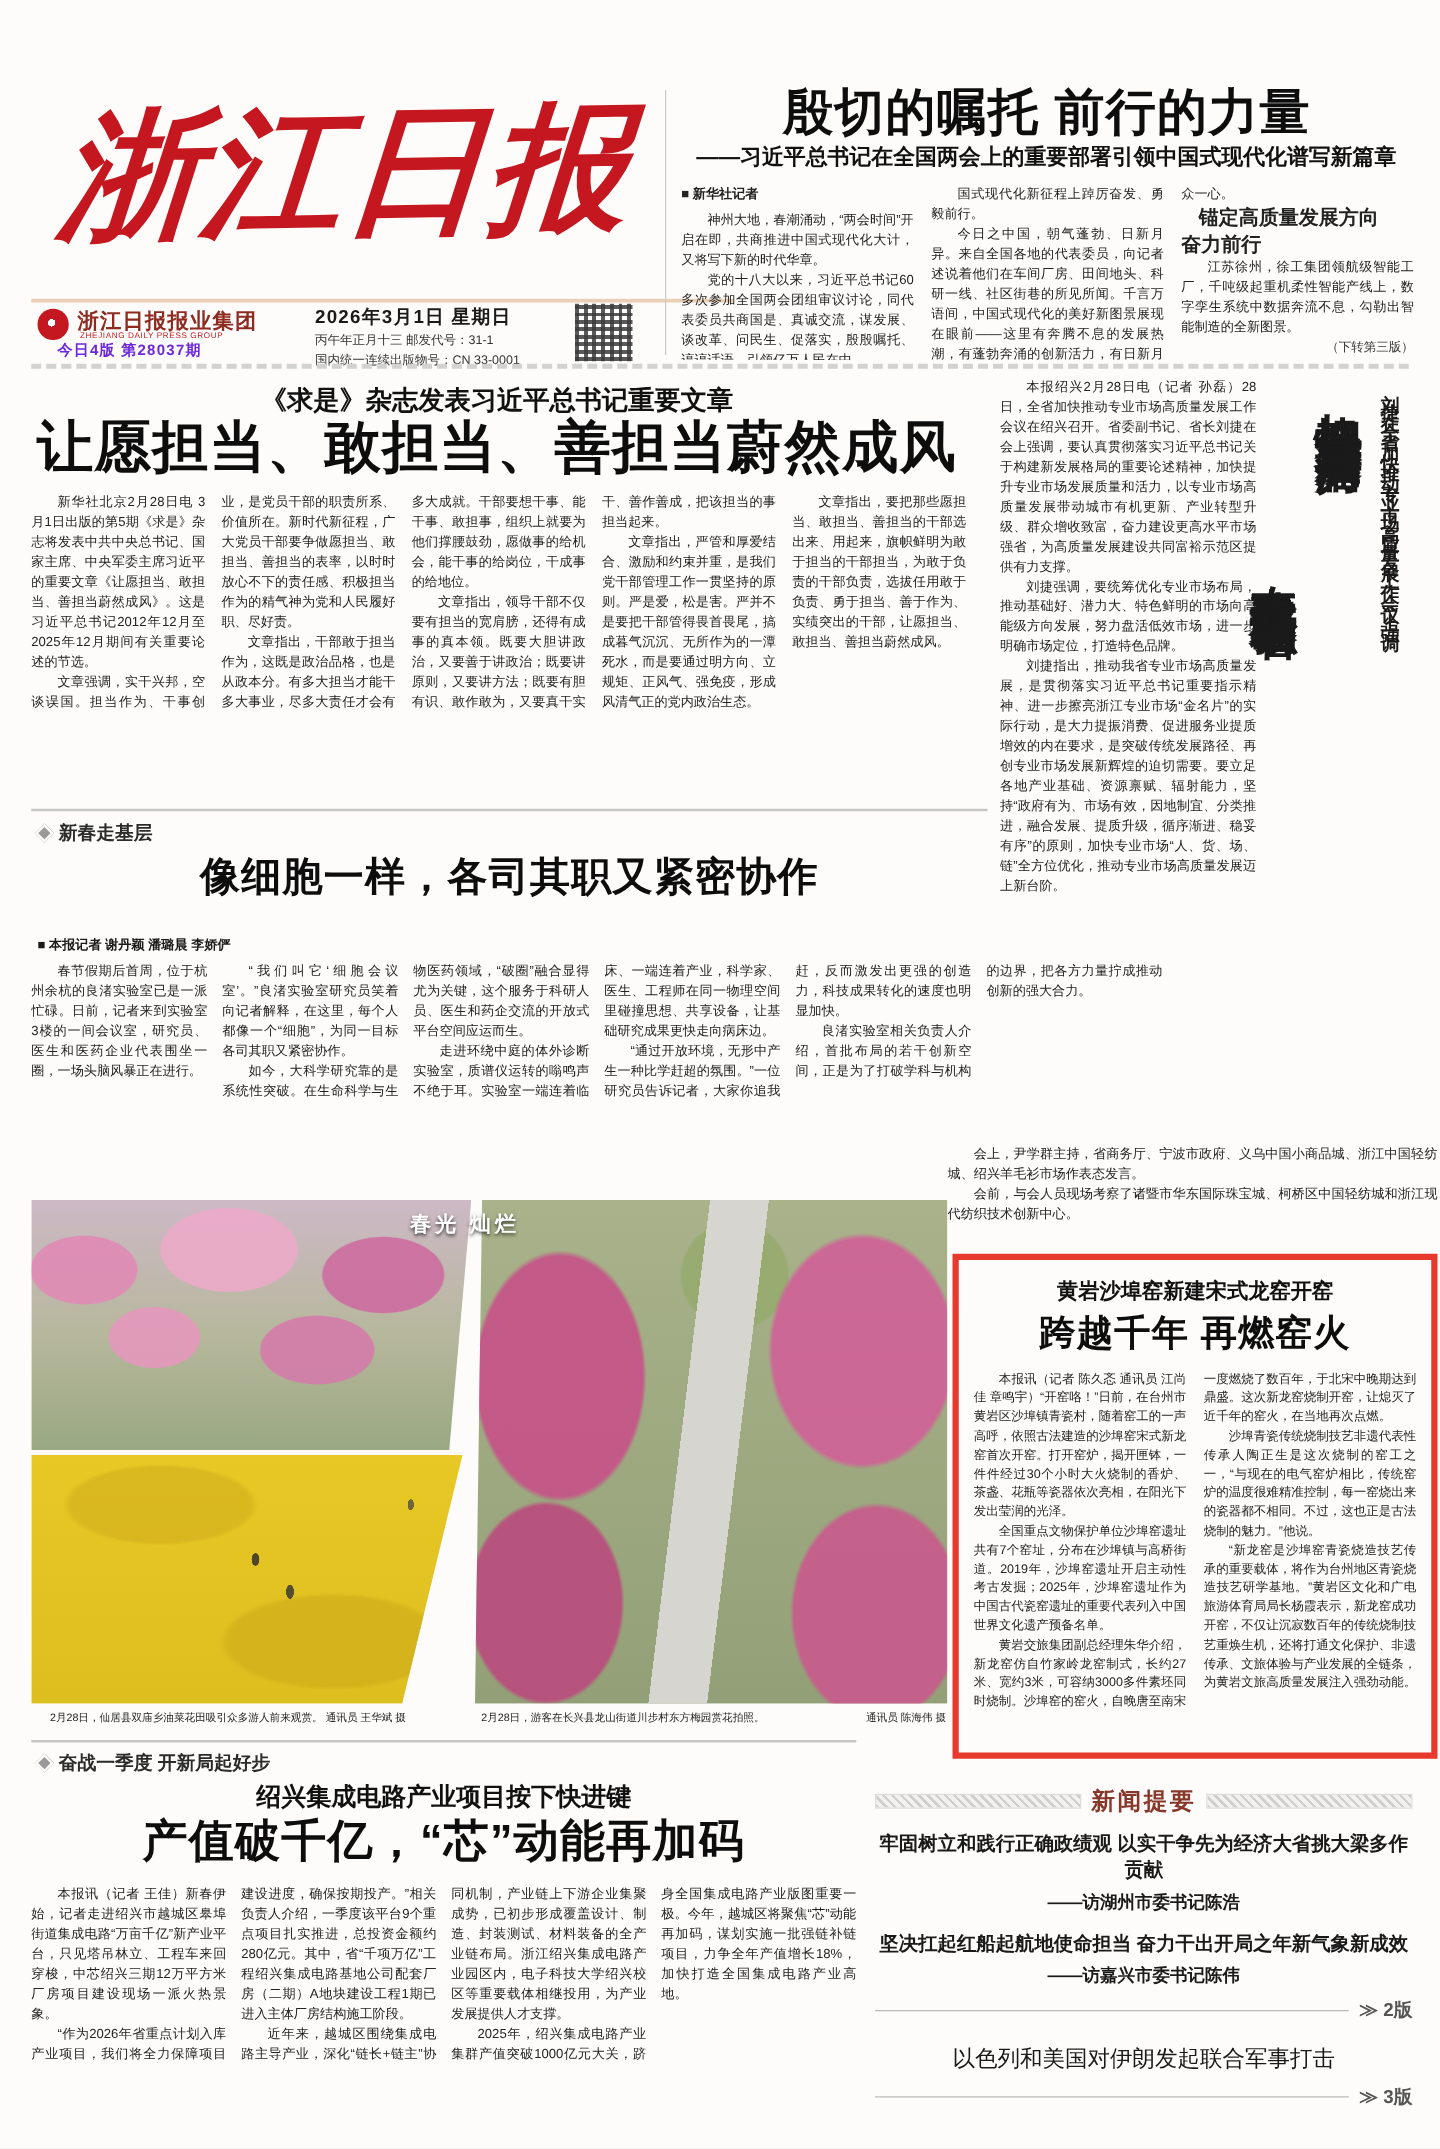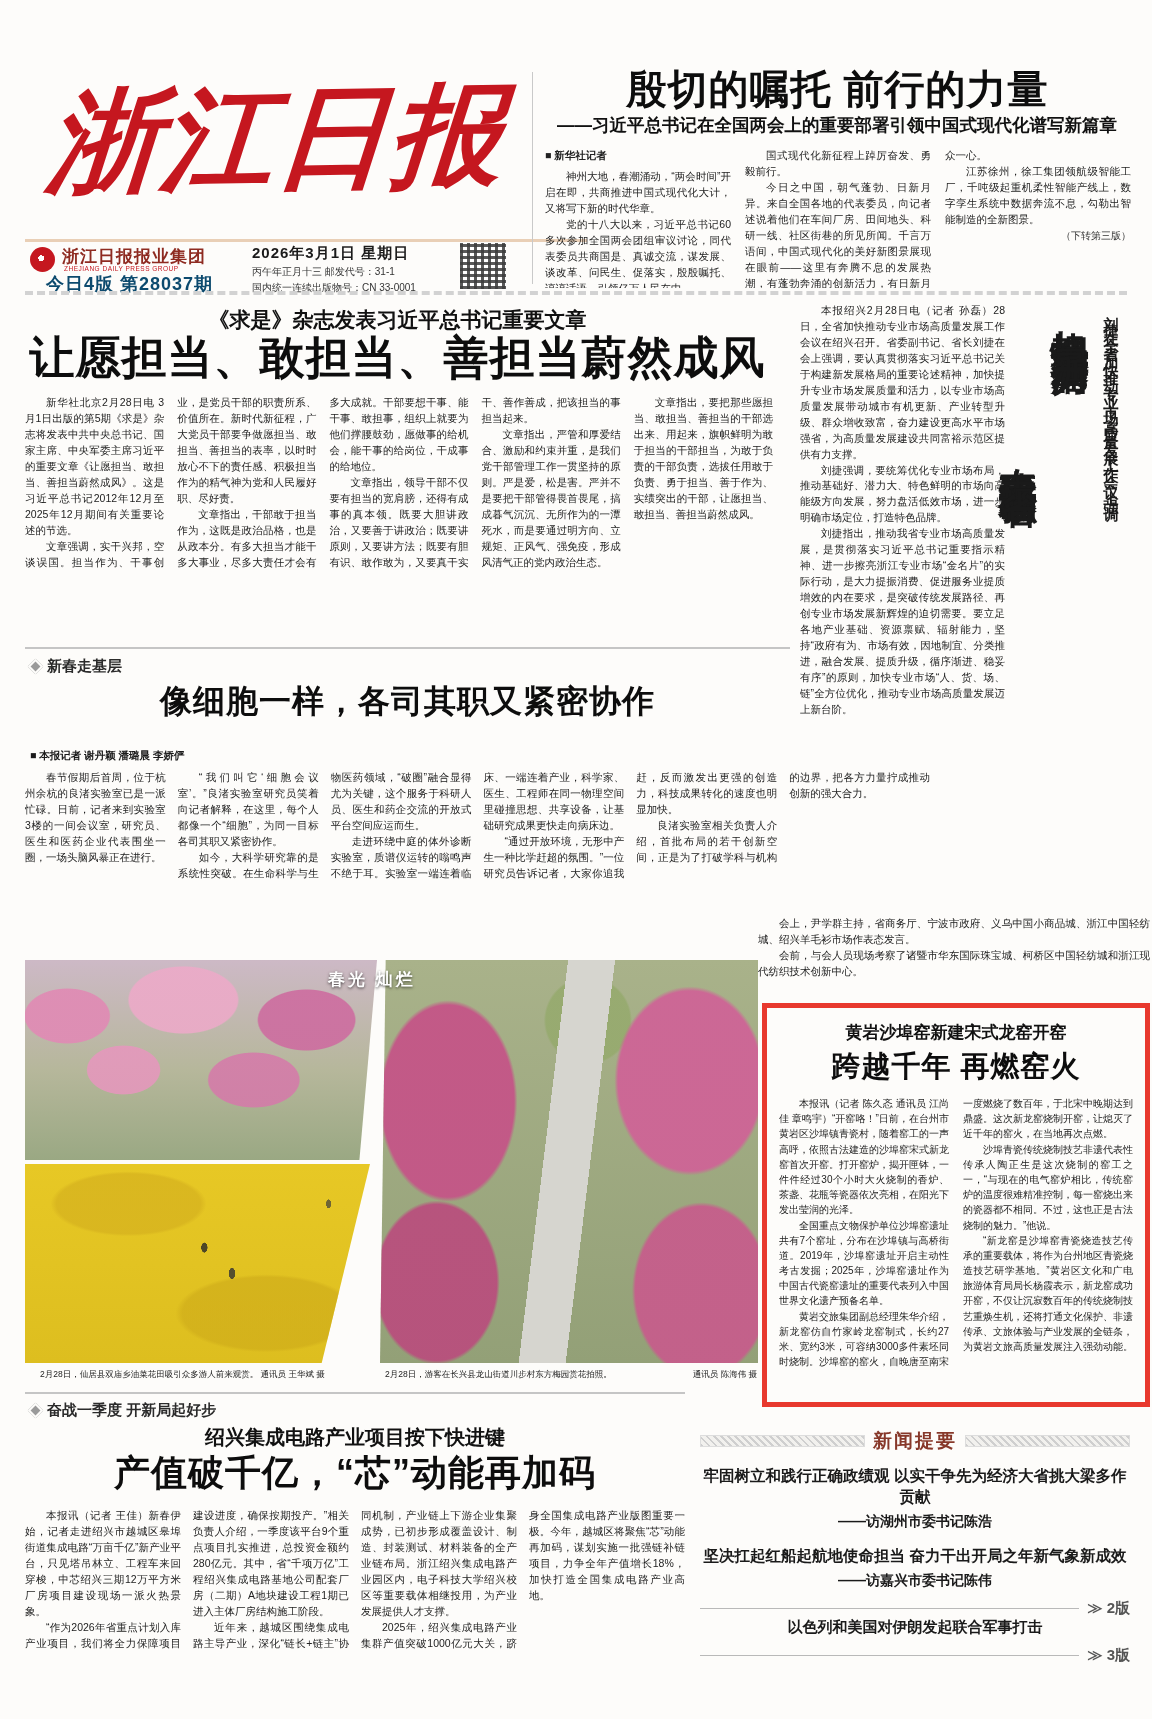--- a/index.html
+++ b/index.html
@@ -22,21 +22,21 @@
     transform:skewX(-5deg) rotate(-1deg); font-style:italic; letter-spacing:2px;
     font-family:"DejaVu Serif", serif;
   }
   #masthead-rule { left:25px; top:239px; width:562px; border-top:3px solid #e9cfb6; }
   #publisher-logo {
     left:30px; top:247px; width:25px; height:25px; border-radius:50%;
     background:radial-gradient(circle at 45% 45%, #ffffff 0 3px, #c5171f 3px 12px);
   }
   #group-name { left:62px; top:245px; font-size:17px; font-weight:900; color:#8e2b21; letter-spacing:1px; }
   #group-name-en { left:64px; top:265px; font-size:6.5px; color:#c5171f; letter-spacing:.5px; }
-  #edition-info { left:46px; top:272px; font-size:18px; color:#0c4a6e; font-weight:bold; letter-spacing:1px; }
+  #edition-info { left:46px; top:272px; font-size:12px; color:#6d28d9; font-weight:bold; letter-spacing:1px; }
   #date-block { left:252px; top:244px; width:205px; }
   #date-line1 { font-size:15px; font-weight:bold; letter-spacing:1px; }
   #date-line2, #date-line3 { font-size:10px; color:#333; margin-top:2px; }
   #qr-code {
     left:460px; top:243px; width:46px; height:46px; background-color:#fff;
     background-image:
       repeating-linear-gradient(0deg, rgba(60,60,60,.85) 0 3px, transparent 3px 6px),
       repeating-linear-gradient(90deg, rgba(60,60,60,.85) 0 3px, transparent 3px 7px);
   }
   #header-vrule { left:532px; top:72px; height:212px; border-left:1px solid #c9c9c9; }
@@ -126,21 +126,21 @@
   .hatch { flex:1; height:12px;
     background:repeating-linear-gradient(45deg,#cfcfcf 0 2px,#f2f1ee 2px 5px);
     border:1px solid #ddd; }
   #digest-title { font-size:19px; font-weight:900; color:#87382a; letter-spacing:2px; white-space:nowrap; }
   .digest-h { font-size:15.5px; font-weight:900; line-height:1.35; }
   .digest-sub { font-size:14px; font-weight:bold; margin-top:5px; }
   .digest-rule { display:flex; align-items:center; gap:8px; margin-top:9px; }
   .digest-rule .line { flex:1; border-top:1px solid #b9b9b9; }
   .page-ref { font-size:15px; color:#555; font-weight:bold; white-space:nowrap; }
   #digest-i1h { margin-top:12px; } #digest-i2h { margin-top:15px; }
-  #digest-i3k { font-size:15px; font-weight:bold; }
+  #digest-i3k { margin-top:17px; font-size:18px; font-weight:normal; }
   #digest-i3h { font-size:23px; font-weight:900; margin-top:4px; letter-spacing:1px; }
 </style>
 </head>
 <body>
 
 <div id="page">
 
   <div id="masthead-title" class="abs">浙江日报</div>
   <div id="masthead-rule" class="abs"></div>
   <div id="publisher-logo" class="abs"></div>
@@ -159,20 +159,24 @@
   <div id="top-subhead" class="abs center kicker">——习近平总书记在全国两会上的重要部署引领中国式现代化谱写新篇章</div>
   <div id="top-col1" class="tcol body-text">
     <p class="byline">■ 新华社记者</p>
     <span><p>神州大地，春潮涌动，“两会时间”开启在即，共商推进中国式现代化大计，又将写下新的时代华章。</p><p>党的十八大以来，习近平总书记60多次参加全国两会团组审议讨论，同代表委员共商国是、真诚交流，谋发展、谈改革、问民生、促落实，殷殷嘱托、谆谆话语，引领亿万人民在中</p></span>
   </div>
   <div id="top-col2" class="tcol body-text">
     <span><p>国式现代化新征程上踔厉奋发、勇毅前行。</p><p>今日之中国，朝气蓬勃、日新月异。来自全国各地的代表委员，向记者述说着他们在车间厂房、田间地头、科研一线、社区街巷的所见所闻。千言万语间，中国式现代化的美好新图景展现在眼前——这里有奔腾不息的发展热潮，有蓬勃奔涌的创新活力，有日新月异的小小乡村，有共创伟业的万</p></span>
   </div>
   <div id="top-col3" class="tcol body-text">
     <p style="text-indent:0">众一心。</p>
+    <p class="inner-subhead">
+      <span class="l1">锚定高质量发展方向</span>
+      <span class="l2">奋力前行</span>
+    </p>
     <span><p>江苏徐州，徐工集团领航级智能工厂，千吨级起重机柔性智能产线上，数字孪生系统中数据奔流不息，勾勒出智能制造的全新图景。</p></span>
     <p class="note-right">（下转第三版）</p>
   </div>
 
   <div id="dash-band" class="abs"></div>
 
   <div id="qiushi-kicker" class="abs center kicker">《求是》杂志发表习近平总书记重要文章</div>
   <div id="qiushi-headline" class="abs center headline">让愿担当、敢担当、善担当蔚然成风</div>
   <div id="qiushi-body" class="abs body-text">
       <p>新华社北京2月28日电 3月1日出版的第5期《求是》杂志将发表中共中央总书记、国家主席、中央军委主席习近平的重要文章《让愿担当、敢担当、善担当蔚然成风》。这是习近平总书记2012年12月至2025年12月期间有关重要论述的节选。</p>

